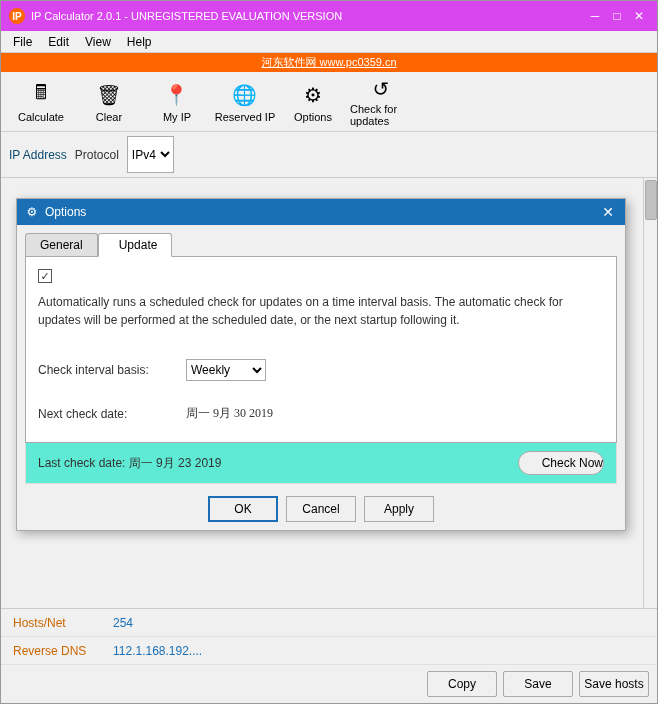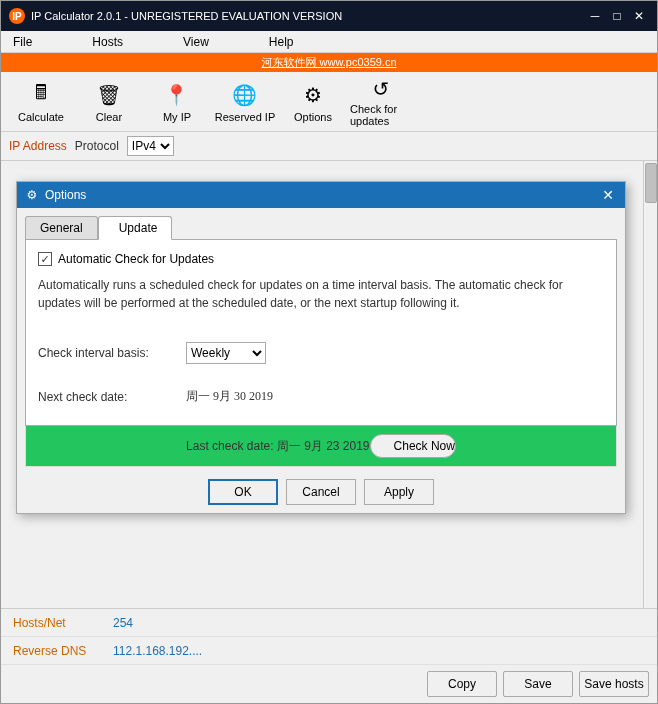--- a/index.html
+++ b/index.html
@@ -18,21 +18,21 @@
       width: 658px;
       height: 704px;
       background: #f0f0f0;
       border: 1px solid #999;
       display: flex;
       flex-direction: column;
     }
 
     
     .title-bar {
-      background: #0f172a;
+      background: #d946ef;
       color: white;
       height: 30px;
       display: flex;
       align-items: center;
       justify-content: space-between;
       padding: 0 8px;
       font-size: 11px;
       flex-shrink: 0;
     }
     .title-bar-left {
@@ -70,21 +70,20 @@
 
     
     .menu-bar {
       background: #f0f0f0;
       height: 22px;
       display: flex;
       align-items: center;
       padding: 0 4px;
       border-bottom: 1px solid #d0d0d0;
       flex-shrink: 0;
-      gap: 44px;
     }
     .menu-item {
       padding: 2px 8px;
       cursor: pointer;
       font-size: 12px;
     }
 
     
     .watermark {
       background: #ff6600;
@@ -134,37 +133,37 @@
       display: flex;
       align-items: center;
       padding: 4px 8px;
       gap: 8px;
       background: #f0f0f0;
       border-bottom: 1px solid #ccc;
       flex-shrink: 0;
     }
     .address-label {
       font-size: 12px;
-      color: #c2410c;
+      color: #0c4a6e;
       white-space: nowrap;
     }
     .address-input {
       flex: 1;
       height: 22px;
       border: 1px solid #aaa;
       padding: 2px 4px;
       font-size: 12px;
       background: white;
     }
     .protocol-label {
       font-size: 12px;
       color: #333;
     }
     .protocol-select {
-      height: 20px;
+      height: 37px;
       border: 1px solid #aaa;
       font-size: 12px;
       background: white;
     }
 
     
     .main-content {
       flex: 1;
       position: relative;
       overflow: hidden;
@@ -340,24 +339,24 @@
     .form-value {
       font-size: 12px;
       color: #333;
       font-family: Liberation Serif, serif;
     }
 
     
     .check-section {
       display: flex;
       align-items: center;
-      justify-content: center;
+      justify-content: space-between;
       padding: 8px 12px;
       margin: 0 8px;
-      background: #22c55e;
+      background: #5eead4;
       border: 1px solid #ddd;
       border-top: none;
     }
     .check-info {
       font-size: 12px;
       color: #333;
     }
     .check-now-btn {
       min-width: 80px;
       height: 24px;
@@ -423,21 +422,21 @@
     </div>
     <div class="title-bar-controls">
       <button class="title-btn">─</button>
       <button class="title-btn">□</button>
       <button class="title-btn close">✕</button>
     </div>
   </div>
 
   <div class="menu-bar">
     <div class="menu-item">File</div>
-    <div class="menu-item">Hosts</div>
+    <div class="menu-item">Edit</div>
     <div class="menu-item">View</div>
     <div class="menu-item">Help</div>
   </div>
 
   <div class="watermark">
     <span>河东软件网  www.pc0359.cn</span>
   </div>
 
   <div class="toolbar">
     <div class="toolbar-btn">
@@ -489,21 +488,20 @@
 
       <div class="tabs-container">
         <div class="tab">General</div>
         <div class="tab active">Update</div>
       </div>
 
       <div class="dialog-body">
 
         <div class="checkbox-row">
           <div class="checkbox">✓</div>
-          <span>Automatic Check for Updates</span>
         </div>
 
         <div class="description-text">Automatically runs a scheduled check for updates on a time interval basis. The automatic check for updates will be performed at the scheduled date, or the next startup following it.</div>
 
         <div class="form-row">
           <span class="form-label">Check interval basis:</span>
           <select class="form-select">
             <option>Weekly</option>
             <option>Daily</option>
             <option>Monthly</option>

